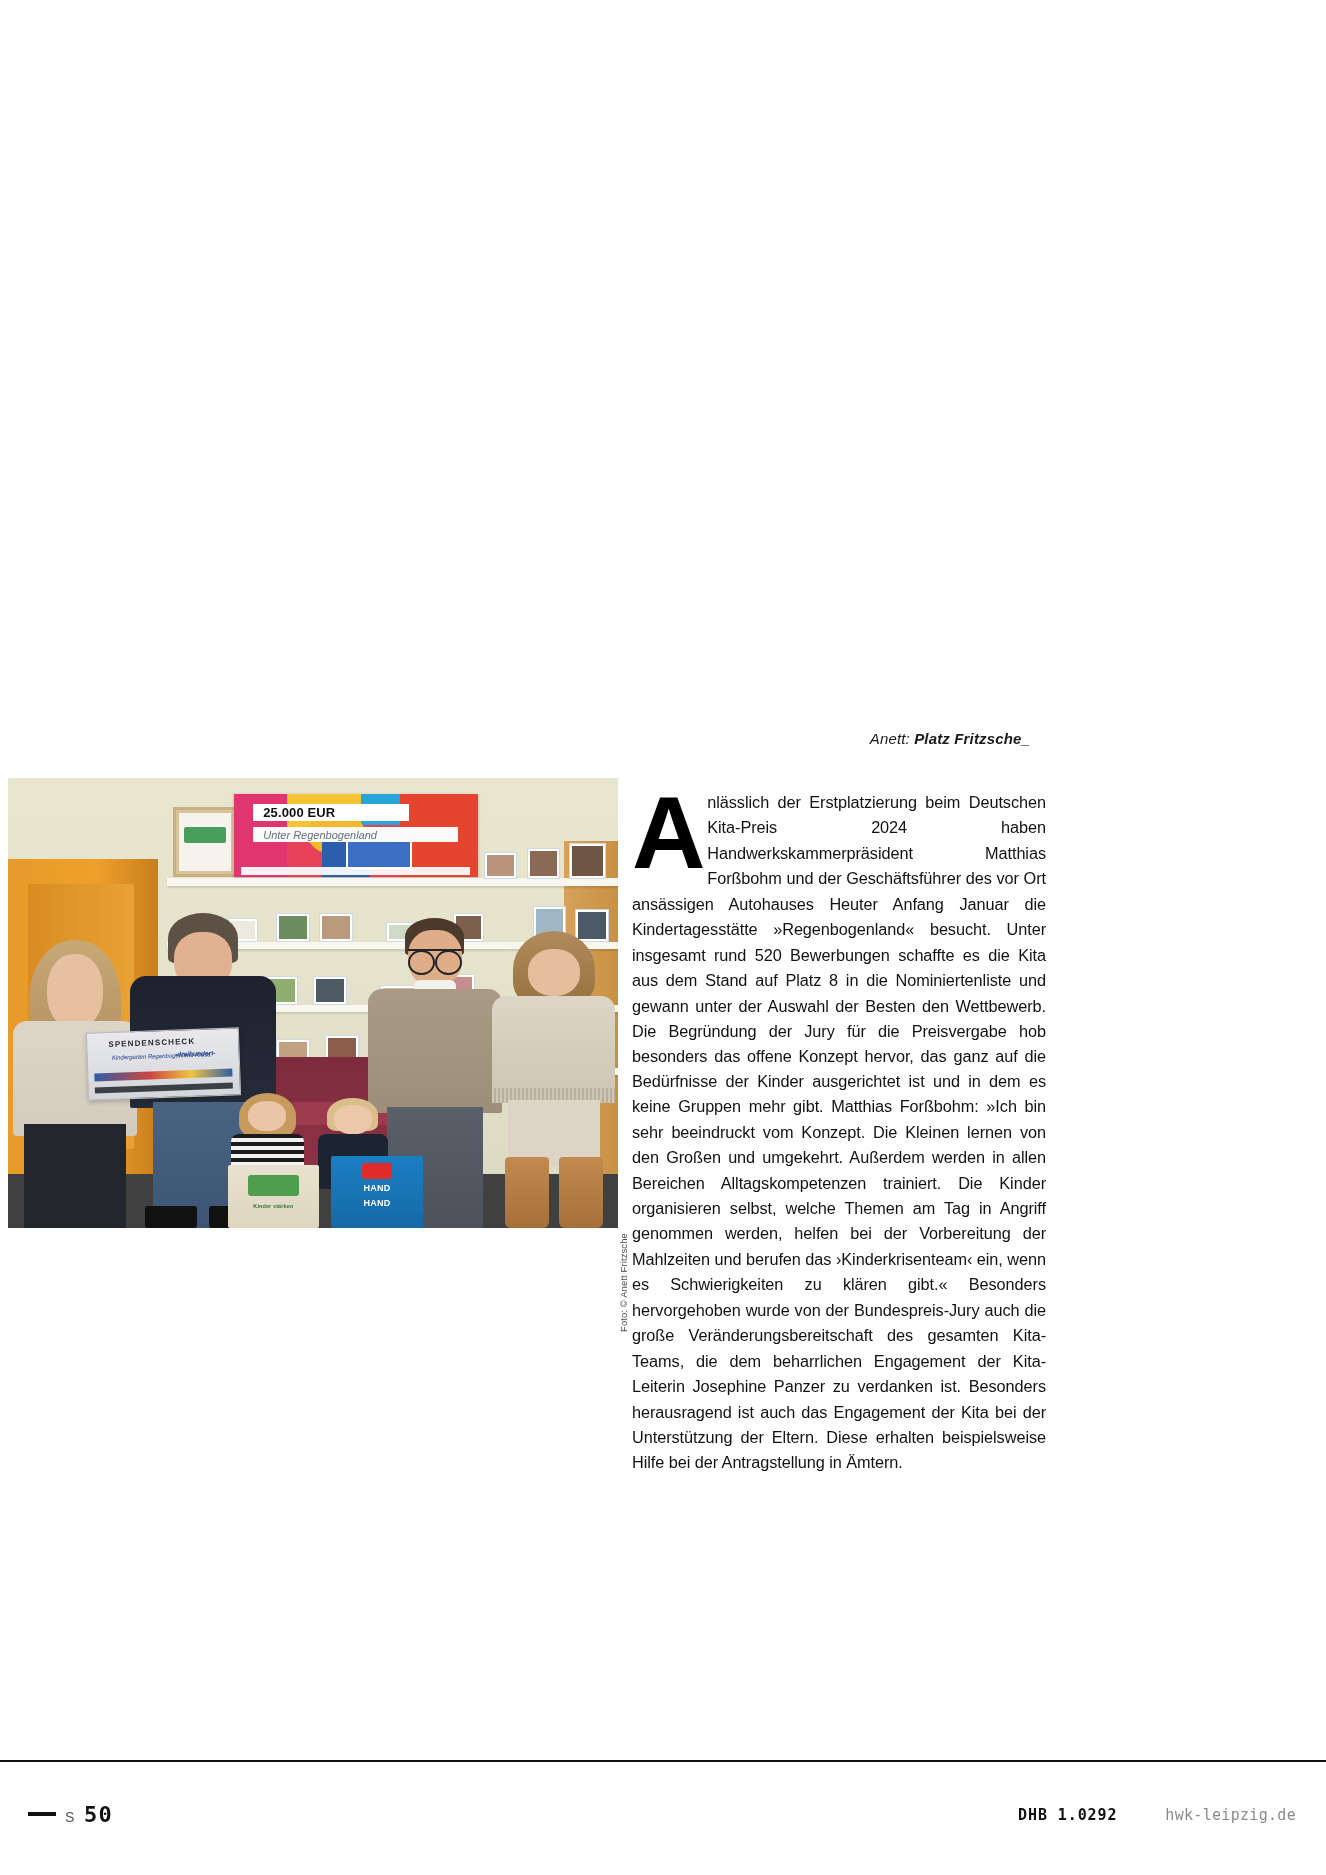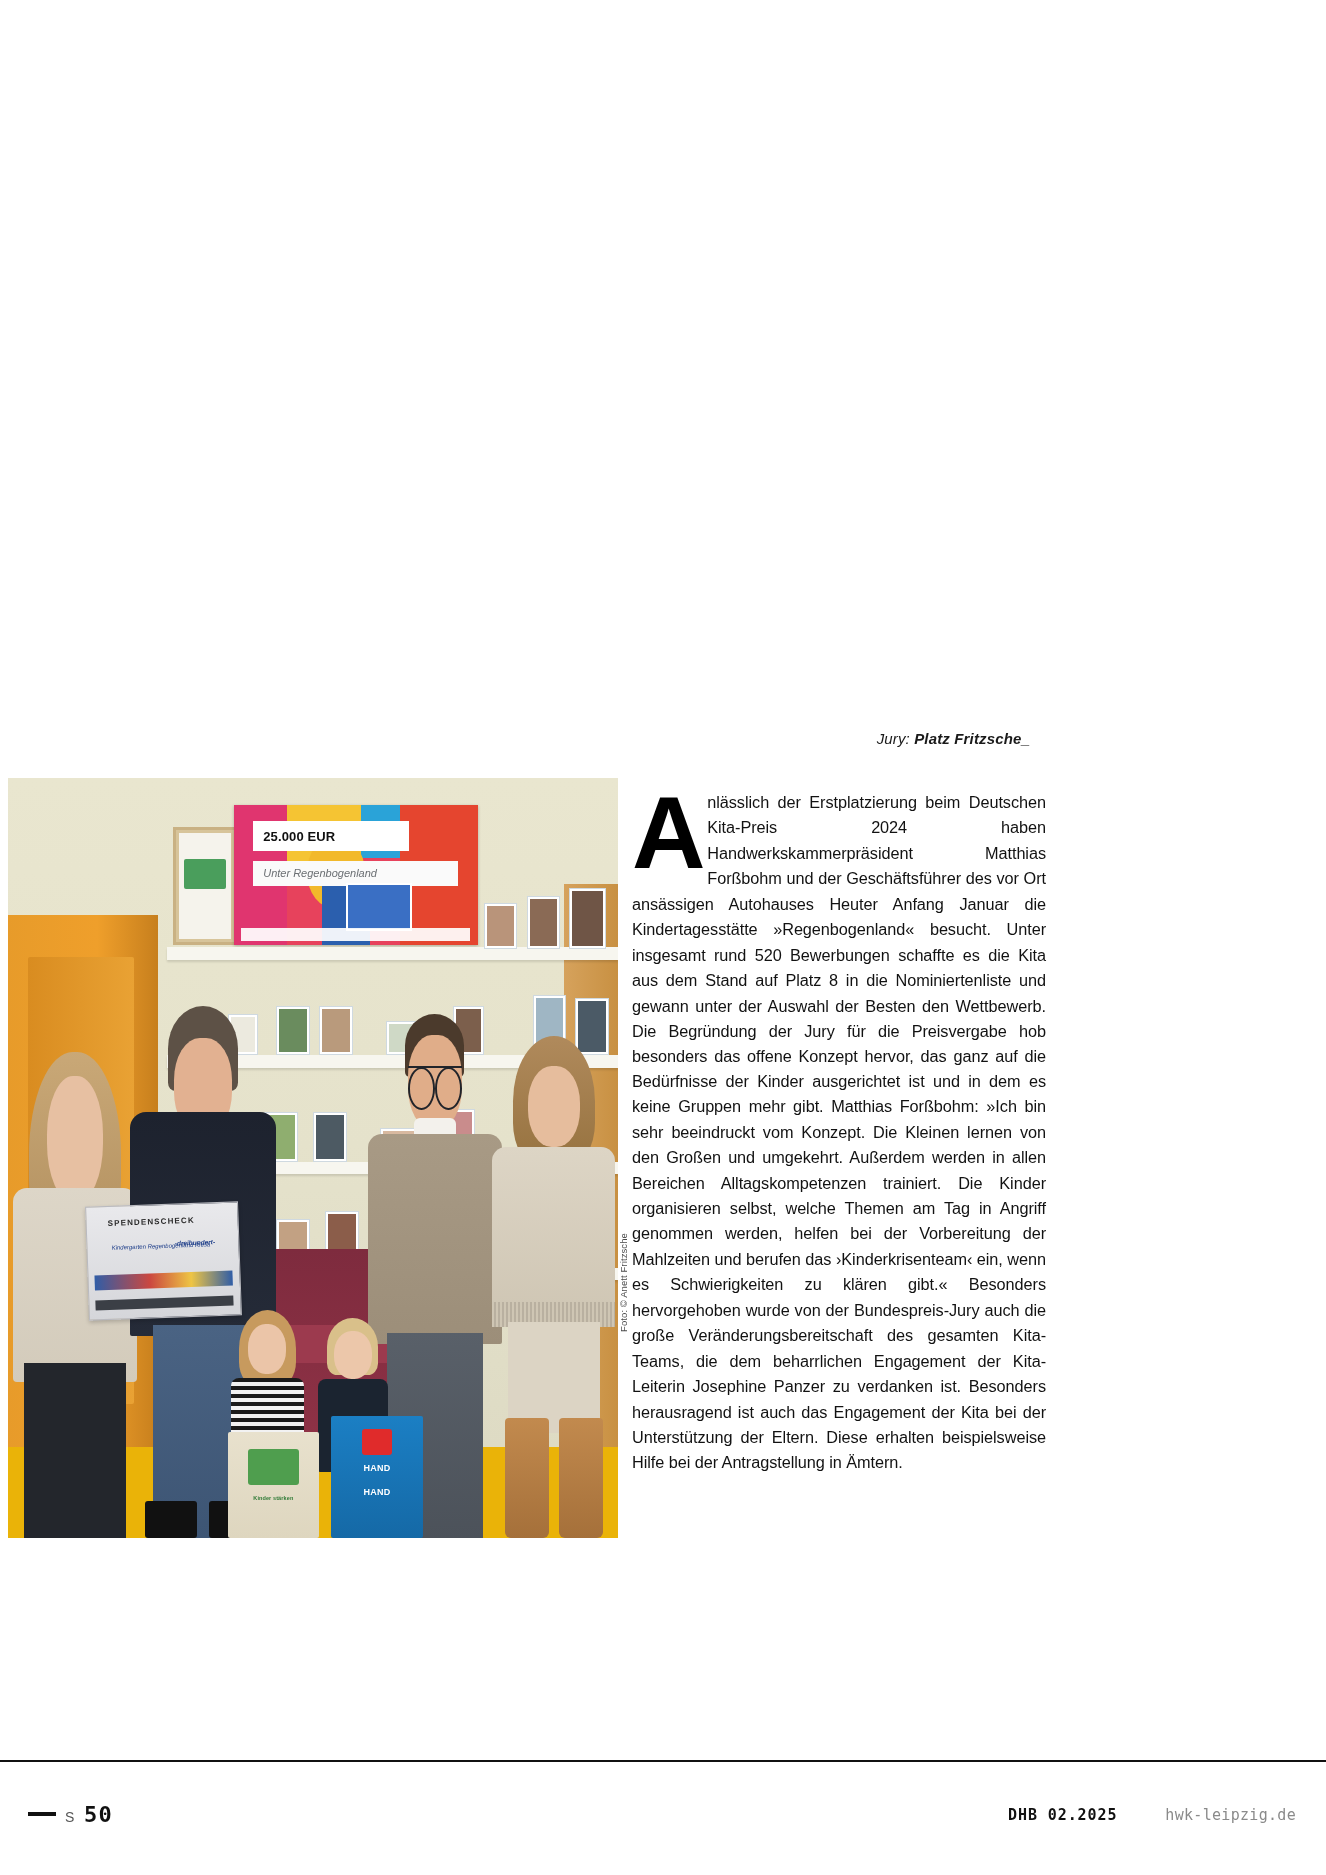--- a/index.html
+++ b/index.html
@@ -67,23 +67,23 @@
     white-space: nowrap;
   }
   .byline .author { font-weight: 700; }
 
   
   .photo {
     position: absolute;
     left: 8px;
     top: 778px;
     width: 610px;
-    height: 760px;
+    height: 450px;
     overflow: hidden;
-    background: #eab308;
+    background: #404040;
   }
   .photo-inner { position: absolute; inset: 0; }
 
   
   .wall {
     position: absolute; left: 0; top: 0; right: 0; height: 88%;
     background: linear-gradient(180deg,#e9e6cf 0%,#e5e2cb 55%,#dedbc4 100%);
   }
   .orange-door {
     position: absolute; left: -2px; top: 18%; width: 152px; height: 70%;
@@ -468,21 +468,21 @@
   }
 </style>
 </head>
 <body>
 
 <div class="page">
 
 
 
   <div class="byline">
-    <span>Jury:</span>
+    <span>Anett:</span>
     <span class="author">Platz Fritzsche_</span>
   </div>
 
   <div class="photo">
     <div class="photo-inner">
       <div class="wall"></div>
       <div class="orange-door">
         <div class="door-sign"></div>
       </div>
       <div class="door-r"></div>
@@ -648,17 +648,17 @@
     <p><span class="dropcap">A</span><span>nlässlich der Erstplatzierung beim Deutschen Kita-Preis 2024 haben Handwerkskammerpräsident Matthias Forßbohm und der Geschäftsführer des vor Ort ansässigen Autohauses Heuter Anfang Januar die Kindertagesstätte »Regenbogenland« besucht. Unter insgesamt rund 520 Bewerbungen schaffte es die Kita aus dem Stand auf Platz 8 in die Nominiertenliste und gewann unter der Auswahl der Besten den Wettbewerb. Die Begründung der Jury für die Preisvergabe hob besonders das offene Konzept hervor, das ganz auf die Bedürfnisse der Kinder ausgerichtet ist und in dem es keine Gruppen mehr gibt. Matthias Forßbohm: »Ich bin sehr beeindruckt vom Konzept. Die Kleinen lernen von den Großen und umgekehrt. Außerdem werden in allen Bereichen Alltagskompetenzen trainiert. Die Kinder organisieren selbst, welche Themen am Tag in Angriff genommen werden, helfen bei der Vorbereitung der Mahlzeiten und berufen das ›Kinderkrisenteam‹ ein, wenn es Schwierigkeiten zu klären gibt.« Besonders hervorgehoben wurde von der Bundespreis-Jury auch die große Veränderungsbereitschaft des gesamten Kita-Teams, die dem beharrlichen Engagement der Kita-Leiterin Josephine Panzer zu verdanken ist. Besonders herausragend ist auch das Engagement der Kita bei der Unterstützung der Eltern. Diese erhalten beispielsweise Hilfe bei der Antragstellung in Ämtern.</span></p>
   </div>
 
   <div class="footer-rule"></div>
   <div class="footer-left">
     <span class="foot-dash"></span>
     <span class="foot-s">S</span>
     <span class="foot-page">50</span>
   </div>
   <div class="footer-right">
-    <span class="foot-issue">DHB 02.2025</span>
+    <span class="foot-issue">DHB 1.0292</span>
     <span class="foot-url">hwk-leipzig.de</span>
   </div>
 
 </div>
 
 </body></html>

